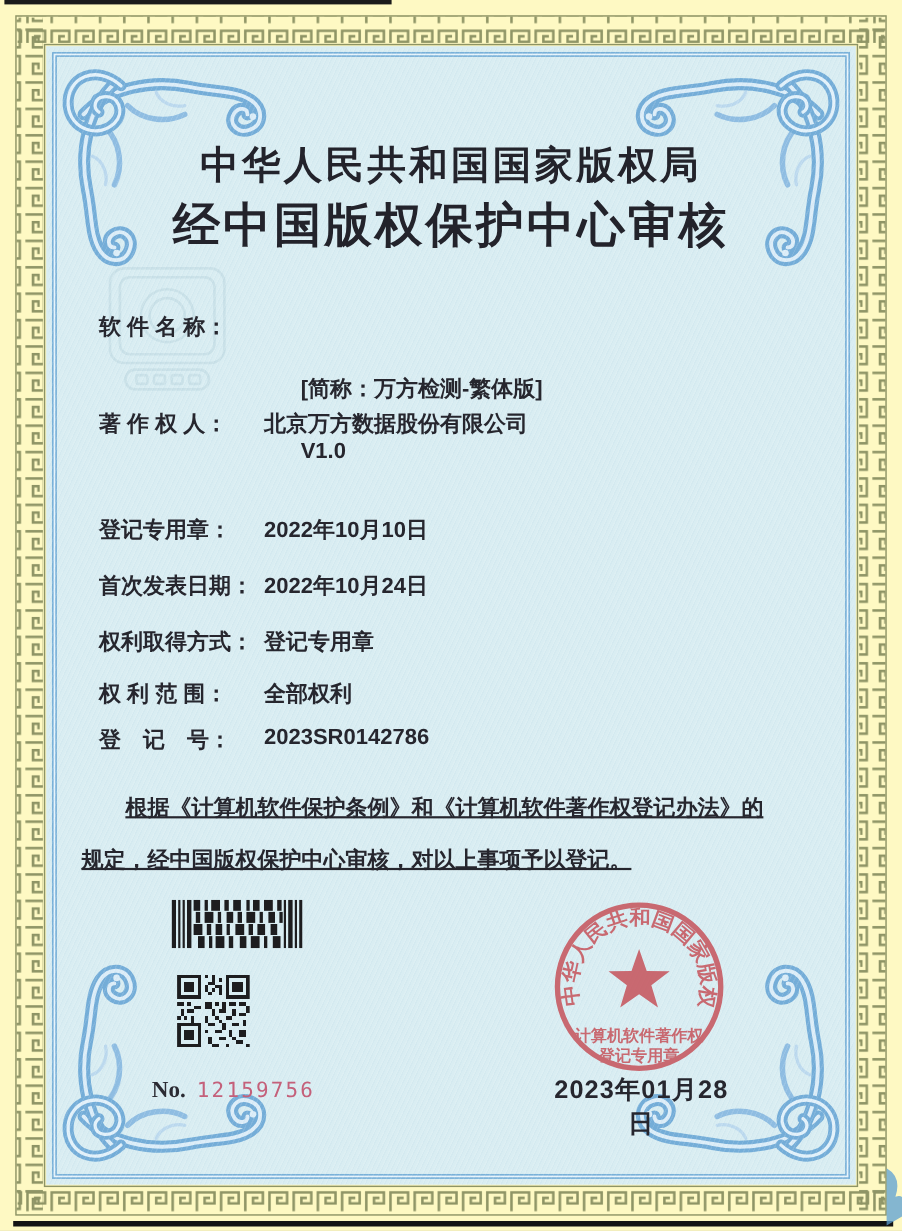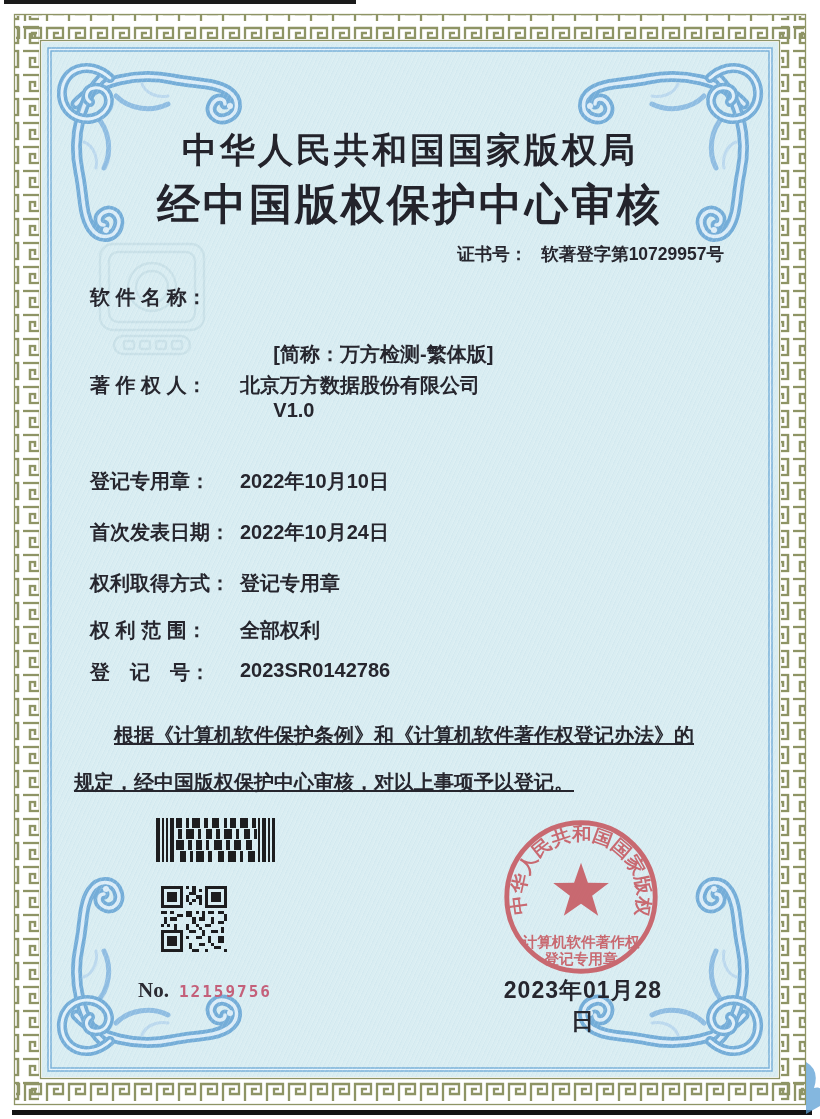--- a/index.html
+++ b/index.html
@@ -1,19 +1,19 @@
 <!DOCTYPE html>
 <html><head>
 <meta charset="utf-8">
 <style>
   html,body{margin:0;padding:0;}
   body{background:#888;font-family:"Liberation Sans", sans-serif;}
   .page{
     position:relative;width:820px;height:1119px;margin:0 auto;
-    background:#ffffff;overflow:hidden;
+    background:#fef9c3;overflow:hidden;
     font-family:"Liberation Sans", sans-serif;
     color:#24242c;
   }
   .frame-svg{position:absolute;left:0;top:0;width:820px;height:1119px;}
   .texture{
     position:absolute;left:44px;top:44px;width:732px;height:1033px;
     background:repeating-linear-gradient(115deg, rgba(255,255,255,.10) 0 1px, rgba(120,170,200,.05) 1px 2px, transparent 2px 4px);
     pointer-events:none;
   }
   .authority{
@@ -38,22 +38,22 @@
   .statement{
     position:absolute;left:74px;top:712px;width:680px;
     font-size:20px;font-weight:700;line-height:47px;color:#26262e;text-decoration:underline;
   }
   .statement .l1{text-indent:2em;}
   .barcode{position:absolute;left:156px;top:818px;width:119px;height:44px;}
   .qrcode{position:absolute;left:161px;top:886px;width:66px;height:66px;}
   .serial{position:absolute;left:138px;top:978px;font-size:21px;}
   .serial .no{font-family:Liberation Serif, serif;font-weight:600;color:#2b2b33;margin-top:44px;}
   .serial .num{
-    font-family:"DejaVu Sans Mono",monospace;font-weight:700;
-    color:#c4607a;letter-spacing:2px;margin-left:10px;font-size:16px;
+    font-family:"DejaVu Sans Mono",monospace;font-weight:400;
+    color:#c4607a;letter-spacing:2px;margin-left:10px;font-size:19px;
   }
   .seal{position:absolute;left:498px;top:814px;width:166px;height:166px;opacity:.9;}
   .issue-date{
     position:absolute;left:500px;top:975px;width:166px;text-align:center;
     font-size:23px;font-weight:800;color:#26262e;letter-spacing:1px;
   }
 </style>
 </head>
 <body>
 
@@ -115,23 +115,20 @@
       <rect x="40" y="97" width="10" height="8" rx="2"></rect>
       <rect x="56" y="97" width="10" height="8" rx="2"></rect>
       <rect x="72" y="97" width="10" height="8" rx="2"></rect>
     </g>
   </svg>
 
   <div class="texture"></div>
 
   <div class="authority">中华人民共和国国家版权局</div>
   <div class="cert-title">经中国版权保护中心审核</div>
-  <div class="certline">
-    <span class="k">证书号：</span><span class="v">软著登字第10729957号</span>
-  </div>
 
   <div class="row" style="top:284px">
     <span class="lbl">软 件 名 称：</span>
     <span class="val-multi"><br>
       <span>[简称：万方检测-繁体版]</span><br>
       <span>V1.0</span></span>
   </div>
 
   <div class="row" style="top:372px">
     <span class="lbl">著 作 权 人：</span>

